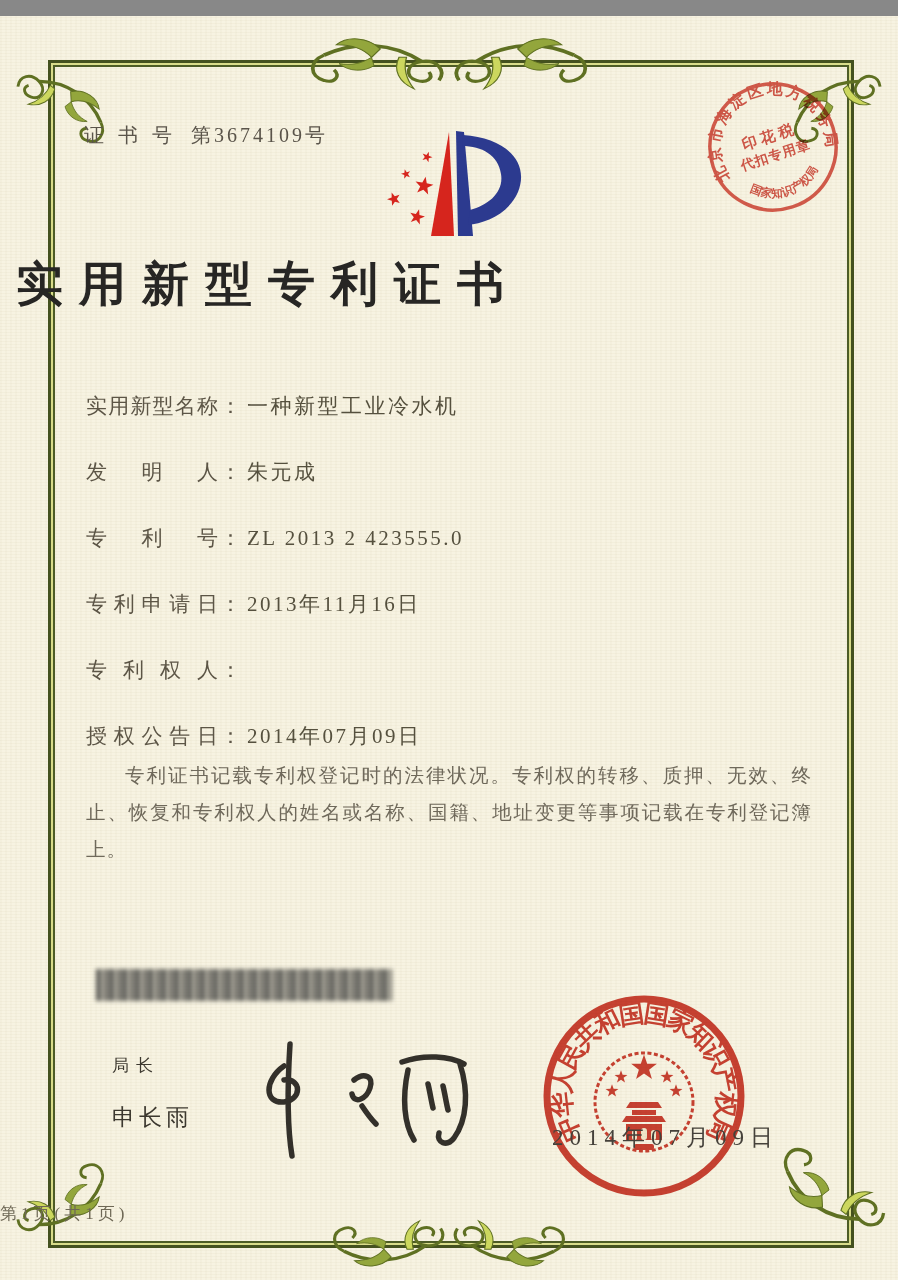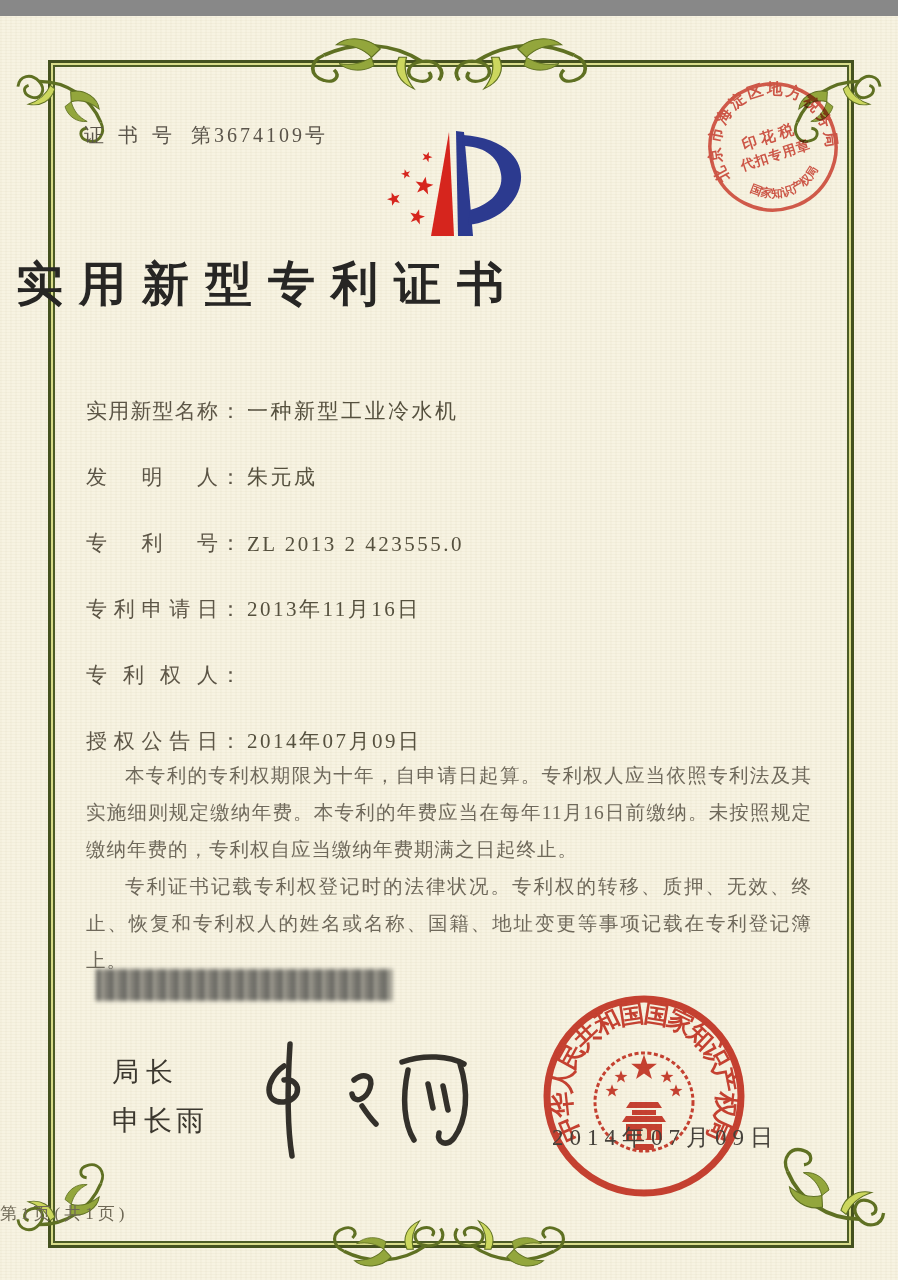--- a/index.html
+++ b/index.html
@@ -20,36 +20,36 @@
   .cert-no{position:absolute;left:84px;top:106px;font-size:20px;color:#5a544a;white-space:nowrap;}
   .cert-no .lab{letter-spacing:14px;}
   .cert-no .val{letter-spacing:3px;}
   .logo-svg{position:absolute;left:358px;top:98px;}
   .tax-stamp{position:absolute;left:700px;top:58px;opacity:.88;mix-blend-mode:multiply;}
   .title{
     position:absolute;left:0;right:0;top:237px;
     font-size:47px;font-weight:700;color:#272624;letter-spacing:16px;text-indent:16px;
   }
   .fields{position:absolute;left:86px;top:371px;width:710px;font-size:21px;}
-  .frow{display:flex;align-items:flex-end;height:38px;margin-bottom:28px;white-space:nowrap;}
+  .frow{display:flex;align-items:center;height:38px;margin-bottom:28px;white-space:nowrap;}
   .flabel{display:inline-block;width:132px;text-align:justify;text-align-last:justify;color:#5c5546;}
   .fcolon{margin:0 6px 0 2px;color:#5c5546;}
   .fvalue{letter-spacing:2.5px;color:#55503e;}
   .body-text{
     position:absolute;left:86px;top:741px;width:726px;
     font-size:19.5px;line-height:37px;color:#6f695b;text-align:justify;letter-spacing:1px;
   }
   .body-text p{margin:0;text-indent:2em;}
   .barcode{
     position:absolute;left:96px;top:953px;width:296px;height:32px;
     background:repeating-linear-gradient(90deg,#2e2e2e 0 3px,#8a8a82 3px 4px,#3a3a38 4px 6px,#d9d5c4 6px 8px,#3c3c3a 8px 11px,#96948a 11px 13px);
     filter:blur(2px);opacity:.8;
   }
-  .sig-role{position:absolute;left:112px;top:1038px;font-size:27px;letter-spacing:7px;color:#3c382f;}
-  .sig-name{position:absolute;left:112px;top:1086px;font-size:28px;letter-spacing:4px;color:#3c382f;}
+  .sig-role{position:absolute;left:112px;top:1038px;font-size:17px;letter-spacing:7px;color:#3c382f;}
+  .sig-name{position:absolute;left:112px;top:1086px;font-size:23px;letter-spacing:4px;color:#3c382f;}
   .sig-svg{position:absolute;left:206px;top:1012px;}
   .official-seal{position:absolute;left:538px;top:974px;mix-blend-mode:multiply;opacity:.93;}
   .seal-date{
     position:absolute;left:552px;top:1106px;z-index:5;
     font-size:23px;letter-spacing:6px;color:#45413a;white-space:nowrap;
   }
   .footer{position:absolute;left:0;right:0;top:1186px;text-align:left;font-size:17px;letter-spacing:4px;color:#6e6856;}
 </style>
 </head>
 <body>
@@ -143,21 +143,20 @@
         <span class="fcolon">：</span>
     </div>
     <div class="frow">
       <span class="flabel">授权公告日</span>
         <span class="fcolon">：</span>
       <span class="fvalue">2014年07月09日</span>
     </div>
   </div>
 
   <div class="body-text">
-    <p>本专利的专利权期限为十年，自申请日起算。专利权人应当依照专利法及其实施细则规定缴纳年费。本专利的年费应当在每年11月16日前缴纳。未按照规定缴纳年费的，专利权自应当缴纳年费期满之日起终止。</p>
     <p>专利证书记载专利权登记时的法律状况。专利权的转移、质押、无效、终止、恢复和专利权人的姓名或名称、国籍、地址变更等事项记载在专利登记簿上。</p>
   </div>
 
   <div class="barcode"></div>
 
   <div class="sig-role">局长</div>
   <div class="sig-name">申长雨</div>
   <svg class="sig-svg" width="290" height="135" viewBox="0 0 290 135">
     <g fill="none" stroke="#33302a" stroke-width="5.5" stroke-linecap="round" stroke-linejoin="round">
       <path d="M78 38 C58 52 58 76 78 74 C96 72 96 50 78 52"></path>

